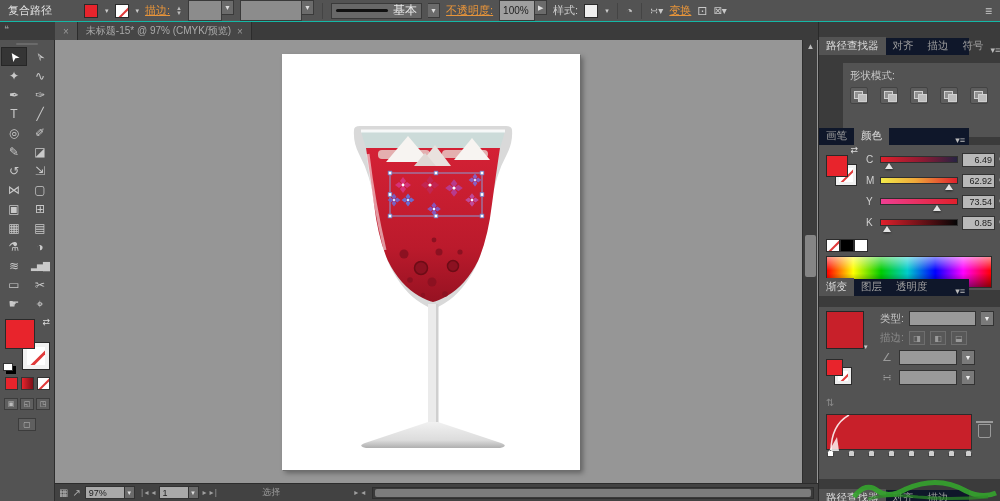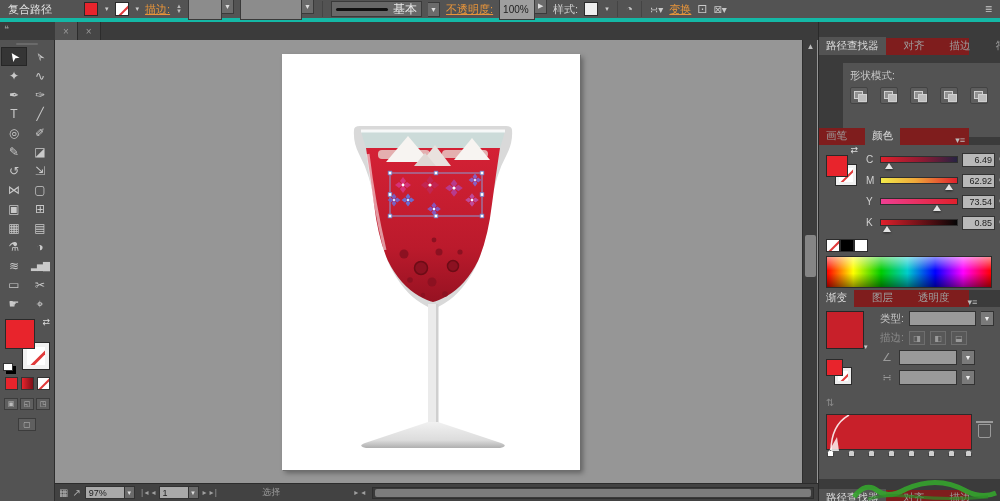--- a/index.html
+++ b/index.html
@@ -1,20 +1,20 @@
 <!DOCTYPE html>
 <html><head>
 <meta charset="utf-8">
 <style>
   html,body{margin:0;padding:0;background:#222;}
   *{box-sizing:border-box;font-family:"Liberation Sans","DejaVu Sans",sans-serif;}
   #app{position:relative;width:1000px;height:501px;background:#535353;overflow:hidden;color:#ccc;}
 
   
-  .control-bar{position:absolute;left:0;top:0;width:1000px;height:22px;background:#535353;border-bottom:4px solid #14b8a6;display:flex;align-items:center;gap:6px;padding:0 8px;font-size:11px;}
+  .control-bar{position:absolute;left:0;top:0;width:1000px;height:22px;background:#535353;border-bottom:1px solid #14b8a6;display:flex;align-items:center;gap:6px;padding:0 8px;font-size:11px;}
   .cb-title{color:#e3e3e3;font-size:11px;margin-right:26px;white-space:nowrap;}
   .swatch{width:14px;height:14px;border:1px solid #2a2a2a;display:inline-block;}
   .swatch.red{background:#e8242c;}
   .swatch.none{background:#fff;position:relative;overflow:hidden;}
   .swatch.none::after{content:"";position:absolute;left:-2px;top:6px;width:22px;height:2px;background:#e03a3a;transform:rotate(-45deg);}
   .swatch.white{background:#eee;}
   .dd-arrow{font-size:7px;color:#ccc;margin-left:1px;}
   .cb-link{color:#e8953a;text-decoration:underline;white-space:nowrap;}
   .stepper{display:flex;flex-direction:column;font-size:6px;line-height:5px;color:#bbb;}
   .field{background:#9f9f9f;border:1px solid #3a3a3a;color:#222;height:21px;display:inline-flex;align-items:center;padding:0 3px;font-size:10px;}
@@ -68,21 +68,21 @@
   .sb-icon{color:#b5b5b5;font-size:10px;}
   .sb-field{background:#a9a9a9;border:1px solid #333;color:#222;height:13px;display:inline-flex;align-items:center;padding:0 3px;font-size:9px;}
   .sb-dd{width:10px;height:13px;background:#6b6b6b;border:1px solid #333;border-left:none;color:#ddd;font-size:6px;display:inline-flex;align-items:center;justify-content:center;}
   .sb-nav{color:#9f9f9f;font-size:8px;letter-spacing:-1px;}
   .sb-hint{color:#9a9a9a;margin-left:40px;}
   .hscroll{flex:1;height:12px;background:#3a3a3a;border:1px solid #2e2e2e;position:relative;margin-left:4px;}
   .hs-thumb{position:absolute;left:2px;top:1px;right:2px;height:8px;background:#7c7c7c;border-radius:2px;}
 
   
   .rp{position:absolute;left:818px;top:22px;width:182px;height:479px;background:#3b3b3b;border-left:1px solid #2a2a2a;font-size:11px;}
-  .ptabs{position:absolute;left:0;width:150px;height:17px;background:#7f1d1d;display:flex;align-items:flex-end;gap:11px;}
+  .ptabs{position:absolute;left:0;width:150px;height:17px;background:#0f172a;display:flex;align-items:flex-end;gap:0;}
   .ptab{padding:2px 7px;font-size:10.5px;color:#9d9d9d;white-space:nowrap;}
   .ptab.active{background:#535353;color:#dedede;}
   .pmenu{margin-left:auto;color:#bbb;font-size:9px;padding-right:4px;}
   .pcontent{position:absolute;left:0;width:182px;background:#535353;padding:4px 7px;}
   .plabel{color:#c7c7c7;font-size:10.5px;margin:2px 0;}
   .icon-row{display:flex;gap:9px;align-items:center;margin:4px 0 6px 0;}
   .pf-btn{width:20px;height:17px;background:#5e5e5e;border:1px solid #434343;border-radius:2px;position:relative;}
   .pf-btn i{position:absolute;width:9px;height:8px;border:1px solid #cfcfcf;background:#8f8f8f;}
   .pf-btn i:first-child{left:3px;top:3px;}
   .pf-btn i:last-child{left:7px;top:6px;background:#bdbdbd;}
@@ -193,20 +193,21 @@
     <span class="cb-icon" style="font-size:10px;">⊠▾</span>
     <span class="cb-menu">≡</span>
   </div>
 
   <div class="tab-row">
     <span class="tab-corner">❝</span>
     <div class="doc-tab active">
       <span class="tab-close">×</span>
     </div>
     <div class="doc-tab inactive">
+      <span>未标题-15* @ 97% (CMYK/预览)</span>
       <span class="tab-close">×</span>
     </div>
   </div>
 
   <div class="toolbar">
     <div class="tb-grip"></div>
     <div class="tools">
       <div class="tool sel">
           <span class="g-rot">➤</span>
         </div>
@@ -516,21 +517,21 @@
         </div>
       </div>
       <div class="mini-swatches">
         <span class="msw none"></span>
         <span class="msw black"></span>
         <span class="msw white"></span>
       </div>
       <div class="spectrum"></div>
     </div>
 
-    <div class="ptabs" style="top:268px;">
+    <div class="ptabs" style="top:257px;">
       <span class="ptab active">渐变</span>
       <span class="ptab">图层</span>
       <span class="ptab">透明度</span>
       <span class="pmenu">▾≡</span>
     </div>
     <div class="pcontent" style="top:285px;height:172px;">
       <div class="grad-wrap">
         <div class="g-left">
           <span class="g-swatch"></span><span class="g-swdd">▾</span>
           <div class="g-mini">

